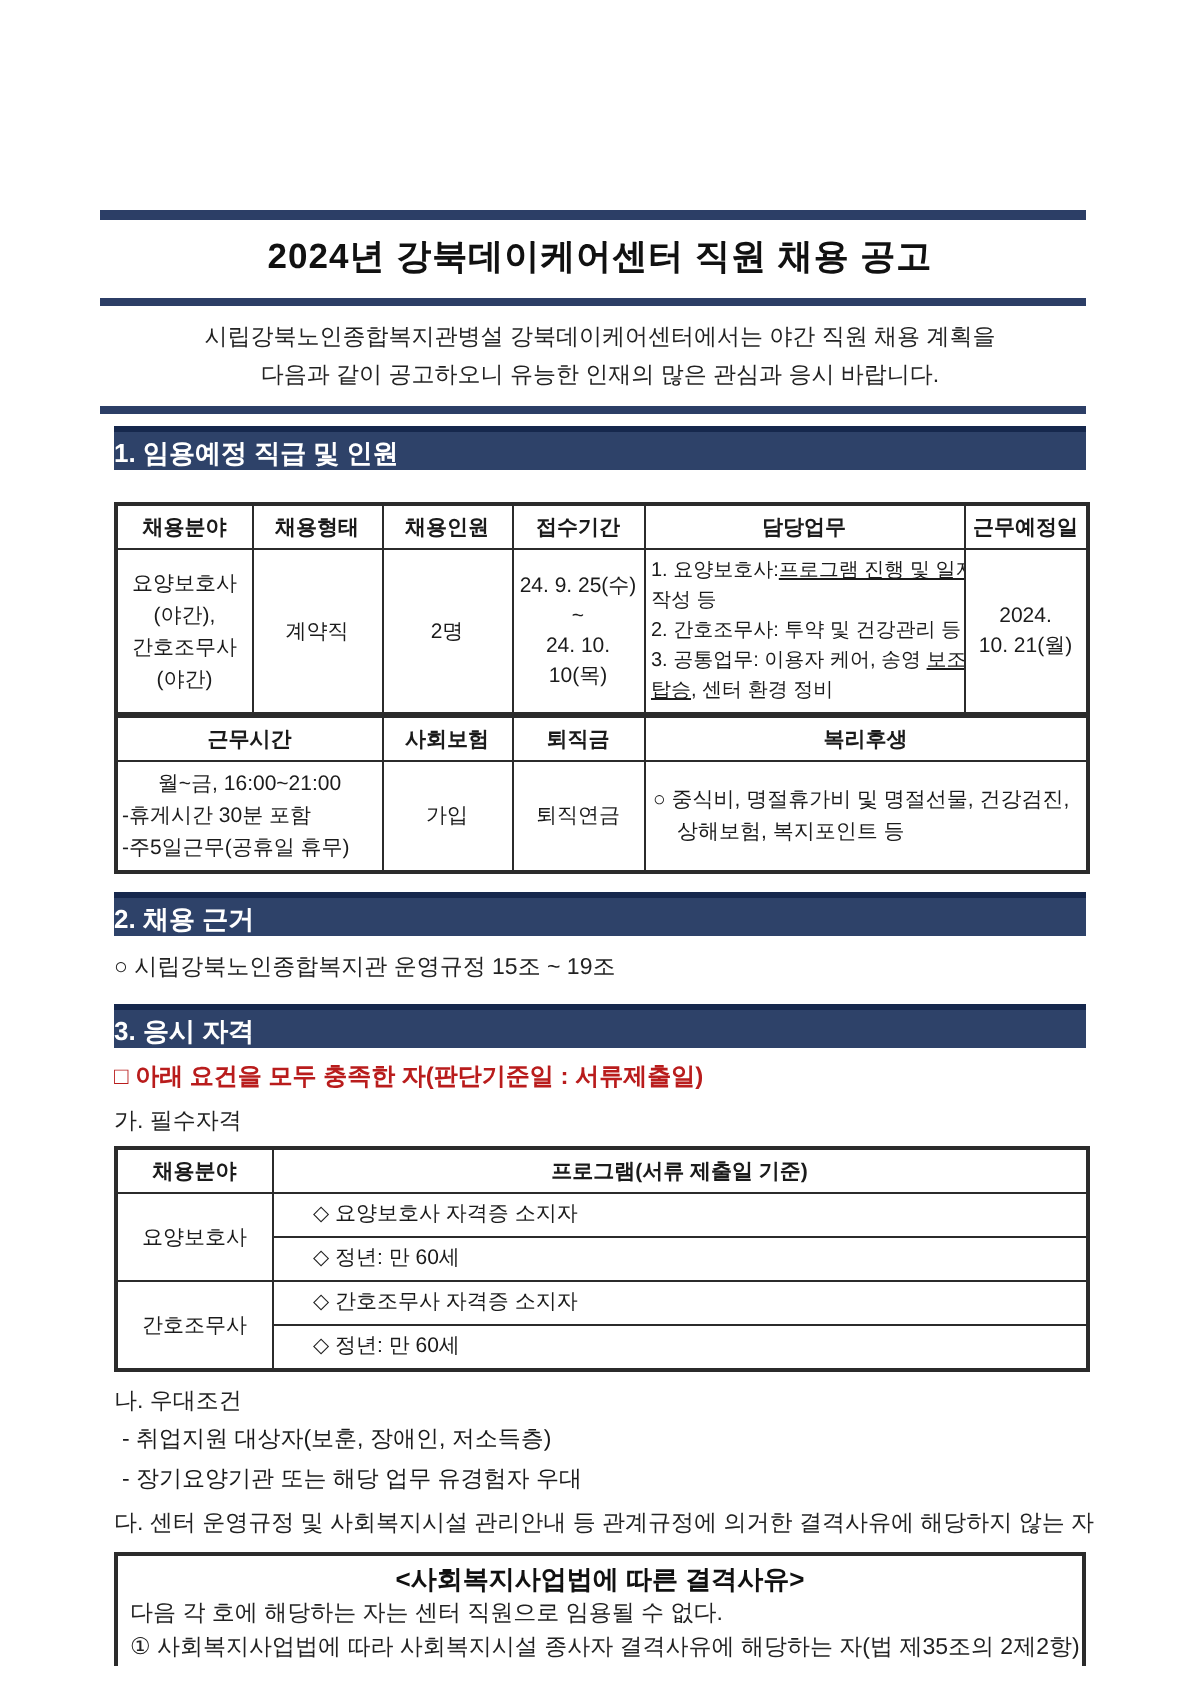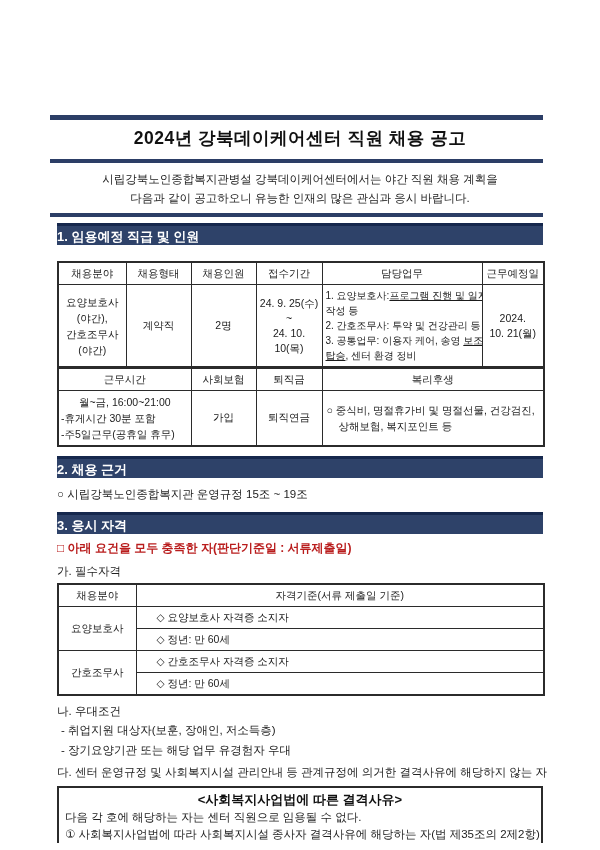--- a/index.html
+++ b/index.html
@@ -2,21 +2,21 @@
 <html><head>
 <meta charset="utf-8">
 <style>
   html,body{margin:0;padding:0;}
   body{
     width:600px;height:850px;background:#ffffff;overflow:hidden;
     font-family:"Liberation Sans","DejaVu Sans",sans-serif;
     color:#1a1a1a;
   }
   .page{position:relative;width:600px;height:850px;}
-  .content{position:absolute;left:57px;top:10px;width:486px;}
+  .content{position:absolute;left:57px;top:0;width:486px;}
 
   
   .rule{background:#2c3e66;height:5px;}
   .rule-title-top{margin-top:105px;margin-left:-7px;width:493px;}
   .rule-title-bottom{height:4px;margin-top:7px;margin-left:-7px;width:493px;}
   .rule-intro-bottom{height:4px;margin-top:5px;margin-left:-7px;width:493px;}
 
   .doc-title{
     margin-top:5px;text-align:center;font-size:17.5px;font-weight:bold;
     letter-spacing:0.5px;color:#111;line-height:27px;
@@ -29,21 +29,21 @@
     margin-top:7px;background:#2e4269;border-top:3px solid #16284d;
     height:22px;line-height:22px;color:#ffffff;font-weight:bold;
     font-size:13px;box-sizing:border-box;
   }
   .section-bar.first{margin-top:6px;}
 
   table{border-collapse:collapse;width:486px;table-layout:fixed;}
   td,th{border:1px solid #2b2b2b;font-size:10.5px;font-weight:normal;
     padding:2px 3px;vertical-align:middle;color:#1b1b1b;}
   .tbl-outer{border:2px solid #2b2b2b;}
-  th{text-align:center;height:17px;}
+  th{text-align:center;height:17px;font-weight:bold;}
   .c{text-align:center;}
   .l{text-align:left;}
   .hire-table{margin-top:16px;}
   .work-table{margin-top:-1px;}
   .duty-cell{font-size:10px;line-height:15px;padding:3px 2px 3px 3px;white-space:nowrap;overflow:hidden;}
   .u{text-decoration:underline;}
   .line{display:block;}
   .field-cell .line{line-height:16px;text-align:center;}
   .period-cell .line{line-height:15px;text-align:center;}
   .date-cell .line{line-height:15px;text-align:center;}
@@ -177,21 +177,21 @@
 
     <div class="sub-label">가. 필수자격</div>
     <table class="qual-table tbl-outer">
       <colgroup>
           <col style="width:78px">
           <col style="width:408px">
         </colgroup>
       <tbody>
           <tr>
         <th>채용분야</th>
-        <th>자격기준(서류 제출일 기준)</th>
+        <th>프로그램(서류 제출일 기준)</th>
       </tr>
       <tr>
         <td class="qual-field" rowspan="2">요양보호사</td>
         <td class="qual-req">◇  요양보호사 자격증 소지자</td>
       </tr>
       <tr>
         <td class="qual-req qual-sub">◇  정년: 만 60세</td>
       </tr>
       <tr>
         <td class="qual-field" rowspan="2">간호조무사</td>

